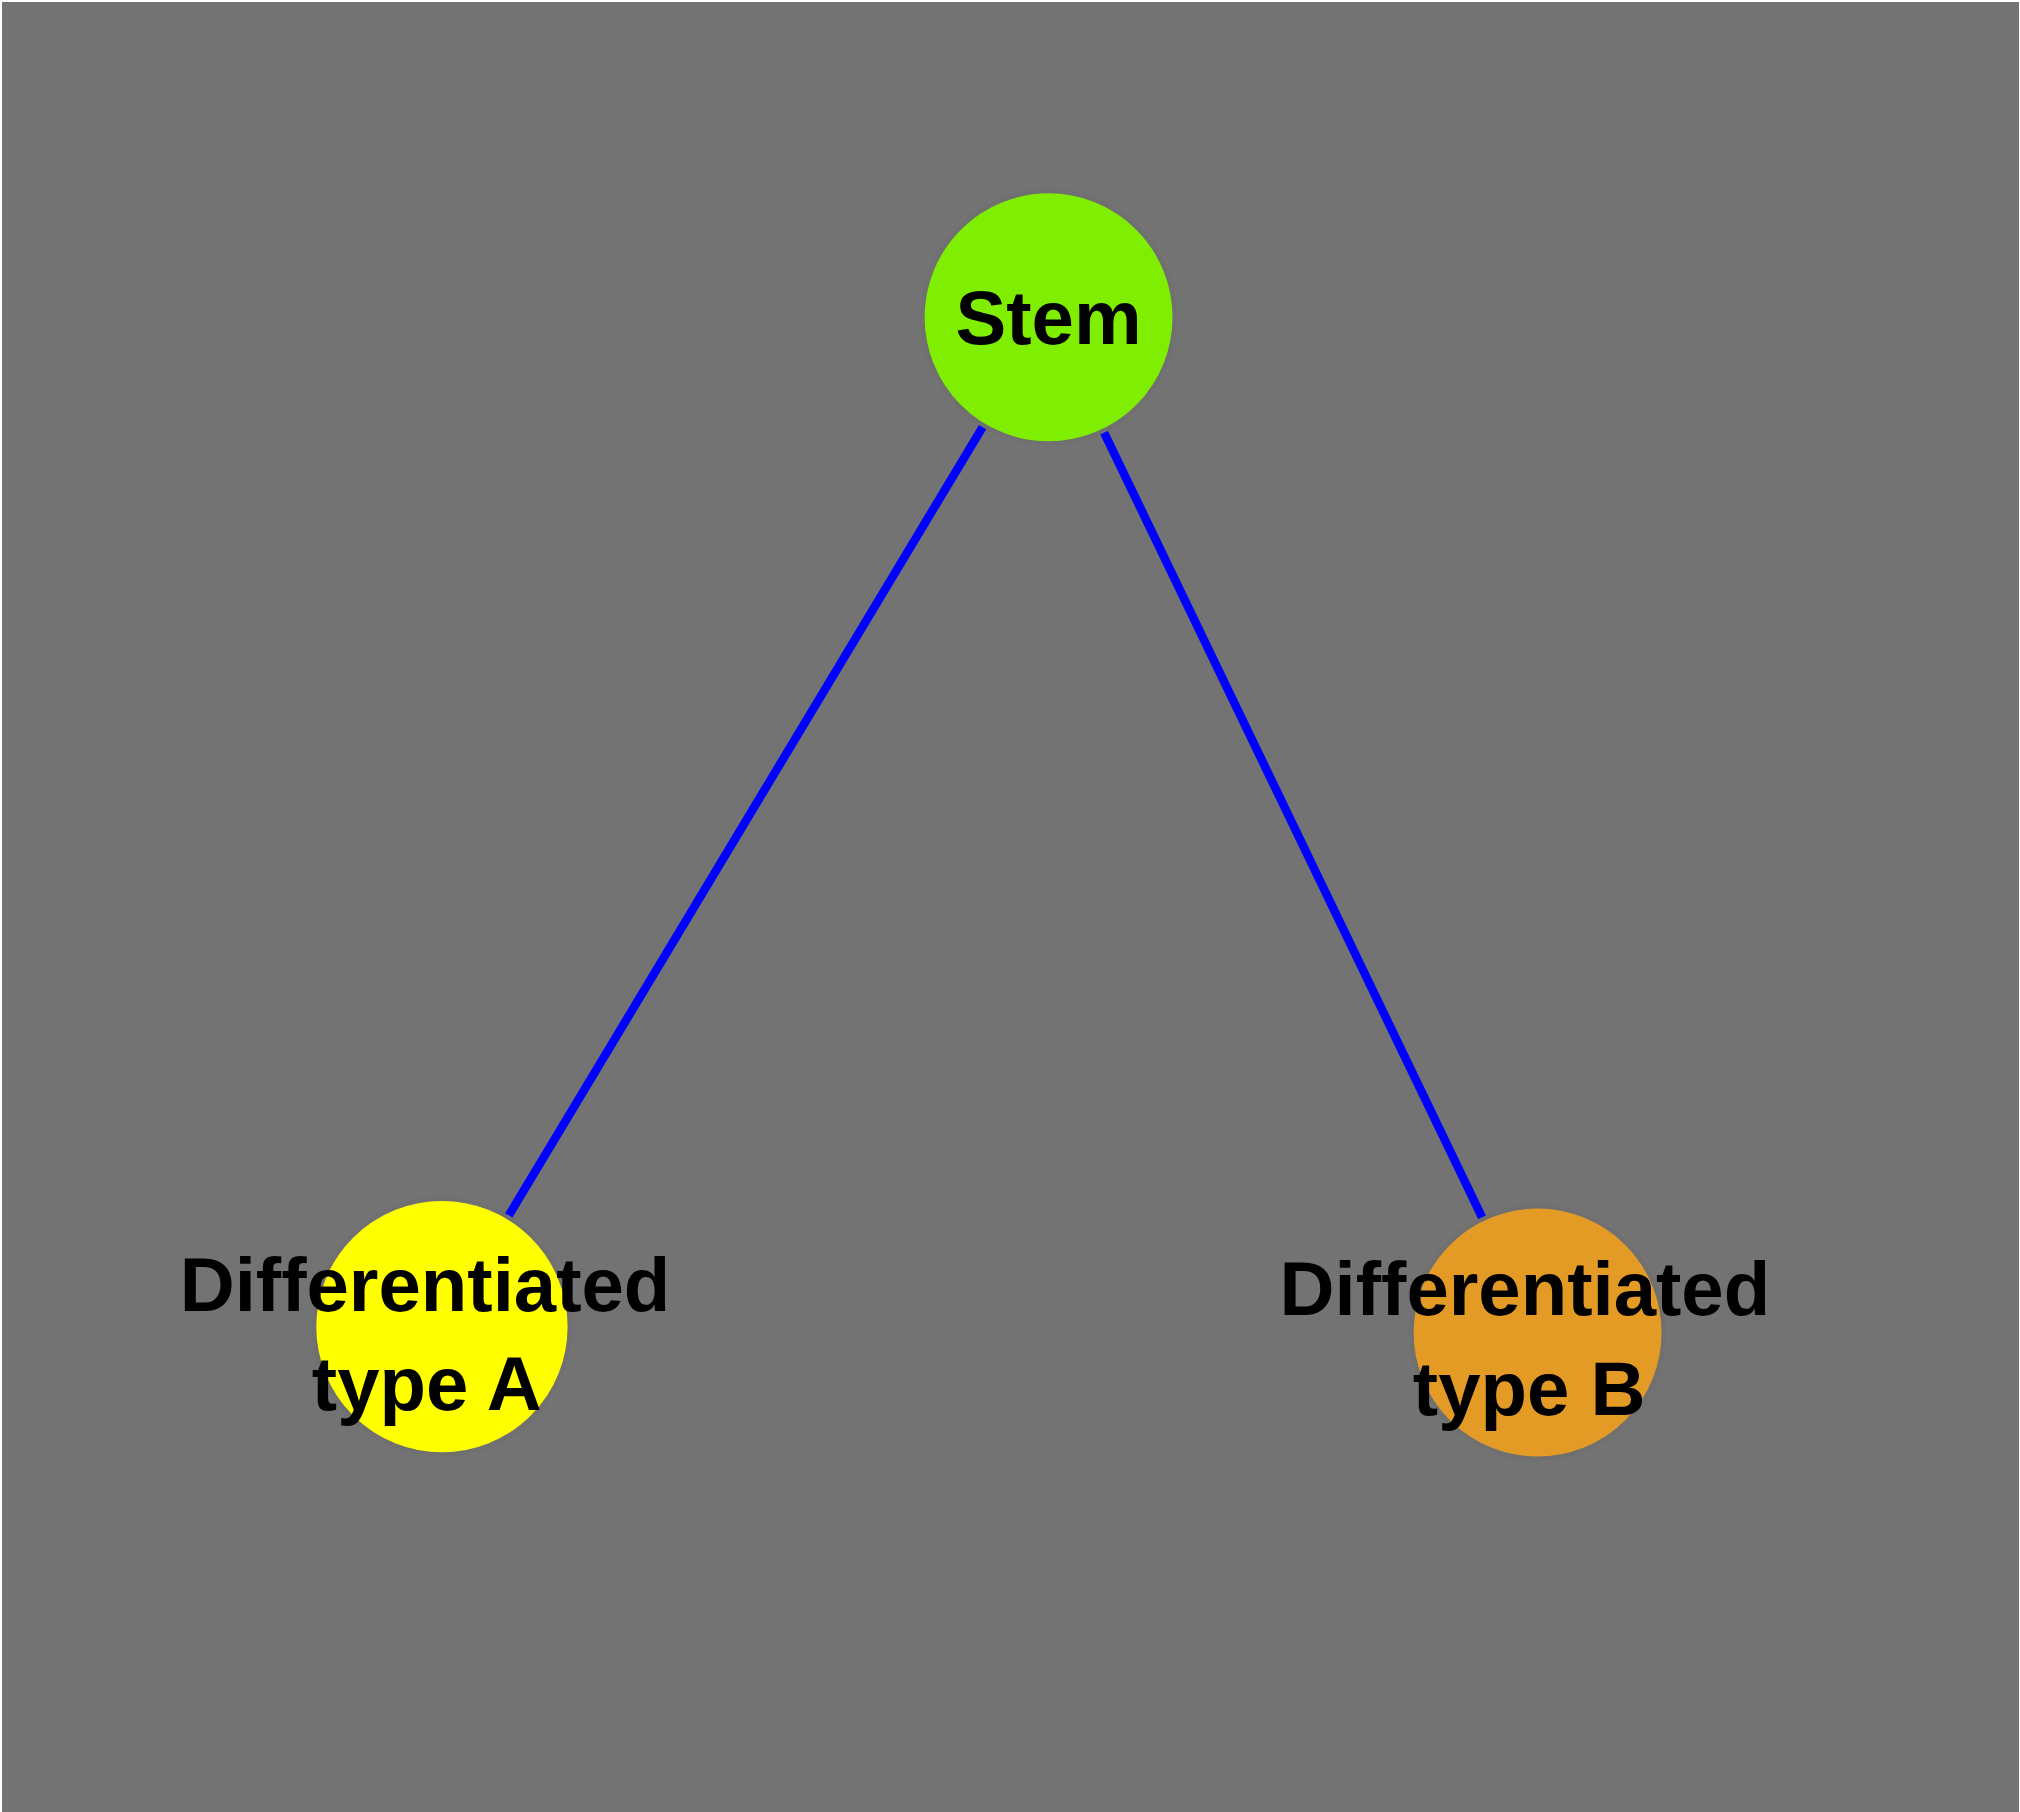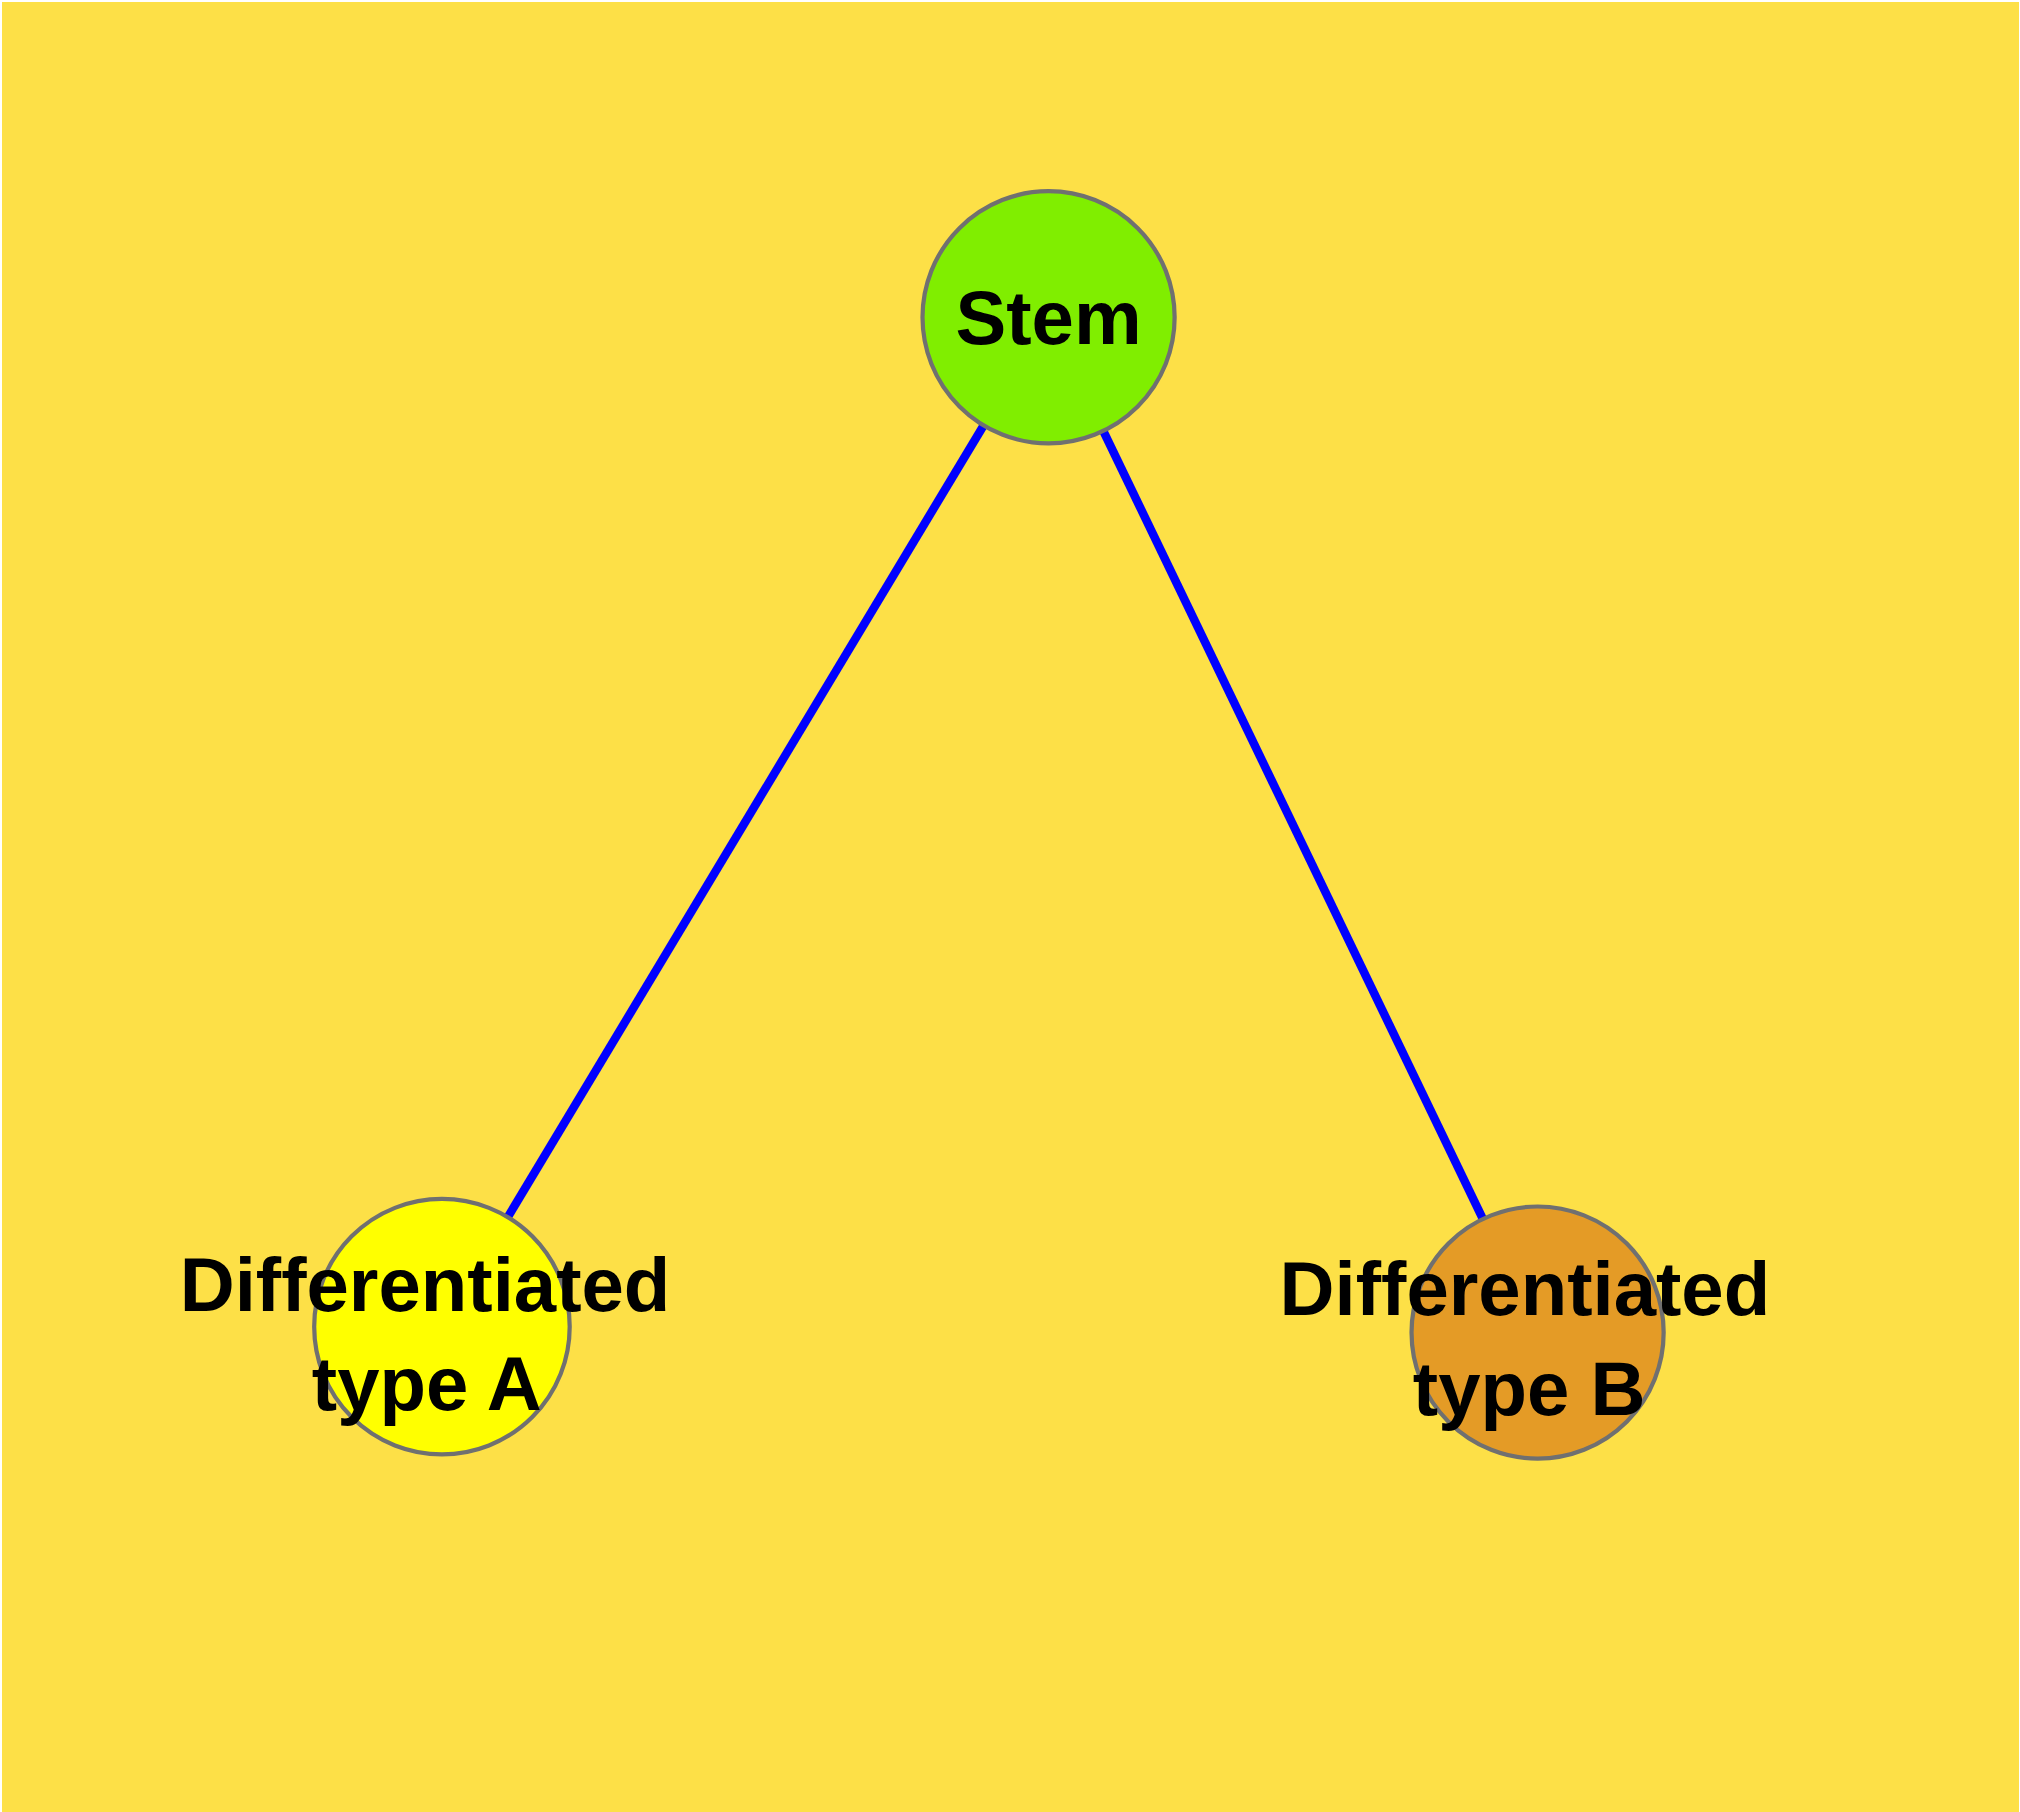--- a/index.html
+++ b/index.html
@@ -6,21 +6,21 @@
     margin: 0;
     padding: 0;
     background: #ffffff;
     font-family: "Liberation Sans", sans-serif;
   }
   .canvas {
     position: relative;
     width: 2021px;
     height: 1812px;
     box-sizing: border-box;
-    background: #fde047;
+    background: #737373;
     border-top: 2.5px solid #ffffff;
     border-left: 2.5px solid #ffffff;
     border-right: 2.5px solid #ffffff;
     overflow: hidden;
   }
   .canvas svg {
     position: absolute;
     top: 0;
     left: 0;
     width: 100%;

